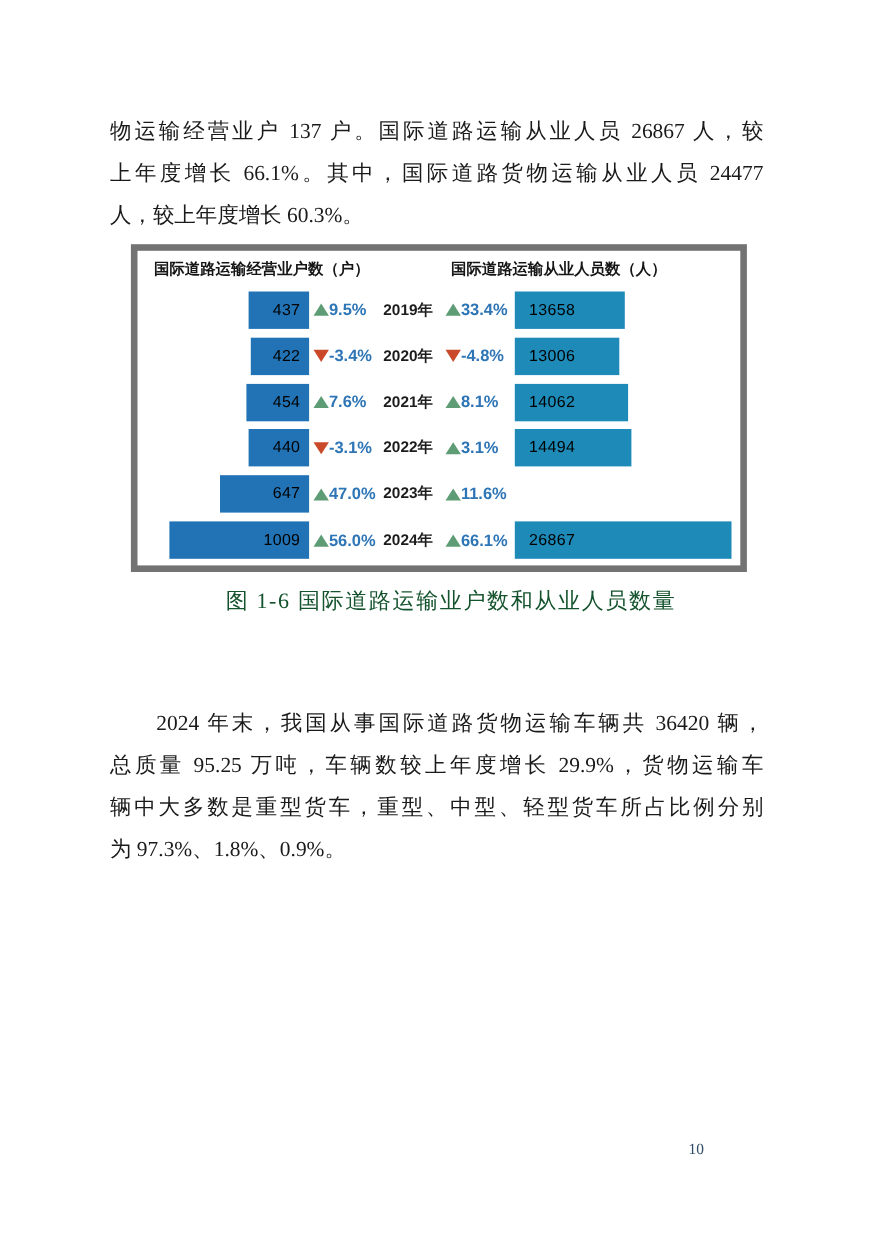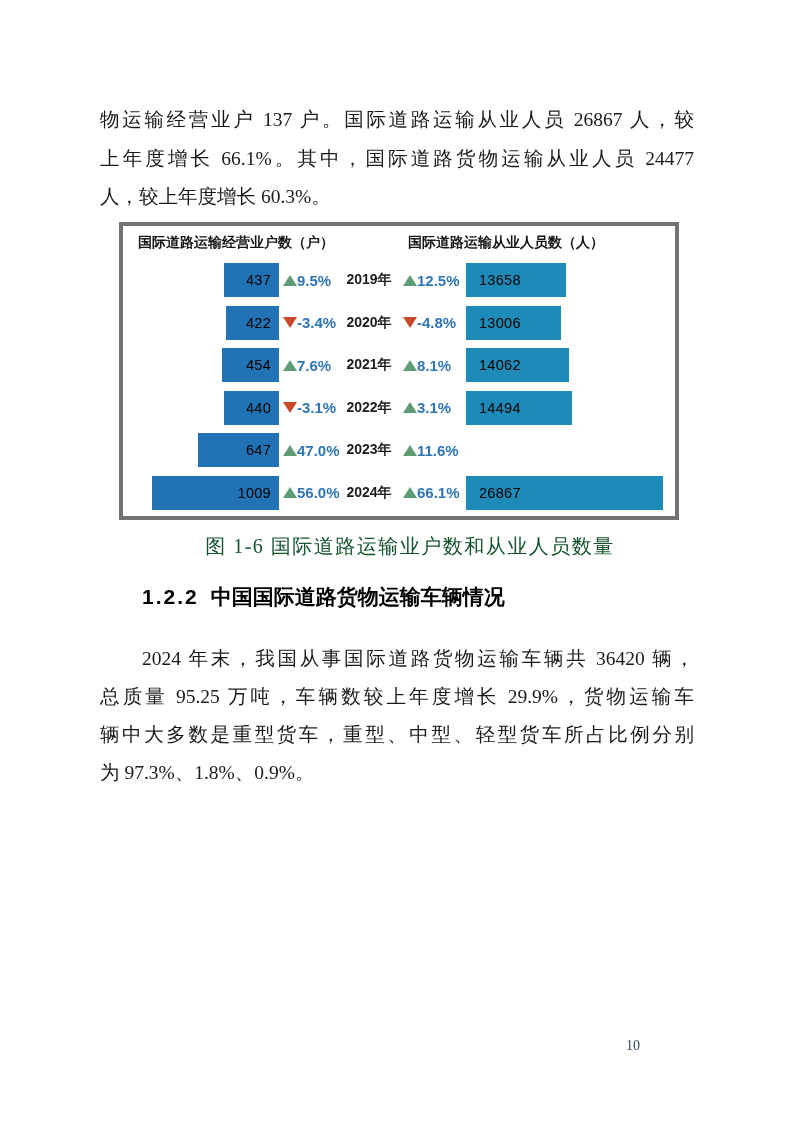--- a/index.html
+++ b/index.html
@@ -18,21 +18,21 @@
   .pline{display:block;}
   .jline{text-align:justify;text-align-last:justify;}
   .lline{text-align:left;}
   .indent{text-indent:42px;}
   .p1{top:101px;}
   .p2{top:640px;line-height:38px;}
 
   
   .chart{
     position:absolute;left:119px;top:222px;width:560px;height:298px;
-    box-sizing:border-box;border:4px solid #737373;background:#fff;
+    box-sizing:border-box;border:6px solid #737373;background:#fff;
     font-family:"Liberation Sans","DejaVu Sans",sans-serif;
     display:flex;flex-direction:column;margin:0;
   }
   .chart-header{position:relative;height:33px;flex:0 0 auto;}
   .ctitle{position:absolute;top:8px;font-size:14px;font-weight:700;color:#161616;white-space:nowrap;}
   .ctitle.left{left:15px;}
   .ctitle.right{left:285px;}
   .rows{flex:1 1 auto;display:flex;flex-direction:column;padding-bottom:2px;}
   .crow{flex:1 1 0;display:flex;align-items:center;}
   .lbar-area{width:156px;display:flex;justify-content:flex-end;}
@@ -82,21 +82,21 @@
               <span class="bval">437</span>
             </div>
           </div>
           <div class="lind">
             <span class="tri up"></span>
             <span class="pct">9.5%</span>
           </div>
           <div class="year">2019年</div>
           <div class="rind">
             <span class="tri up"></span>
-            <span class="pct">12.5%</span>
+            <span class="pct">33.4%</span>
           </div>
           <div class="rbar-area">
             <div class="bar rbar" style="width: 100px;">
               <span class="bval">13658</span>
             </div>
           </div>
         </div>
         <div class="crow">
           <div class="lbar-area">
             <div class="bar lbar" style="width: 53px;">
@@ -195,23 +195,20 @@
             <div class="bar rbar" style="width: 197px;">
               <span class="bval">26867</span>
             </div>
           </div>
         </div>
       </div>
   </figure>
 
   <div class="caption">图 1-6 国际道路运输业户数和从业人员数量</div>
 
-  <h3 class="heading">
-    <span class="sec-num">1.2.2</span><span>中国国际道路货物运输车辆情况</span>
-  </h3>
 
   <p class="para p2">
     <span class="pline jline indent">2024 年末，我国从事国际道路货物运输车辆共 36420 辆，</span>
     <span class="pline jline">总质量 95.25 万吨，车辆数较上年度增长 29.9%，货物运输车</span>
     <span class="pline jline">辆中大多数是重型货车，重型、中型、轻型货车所占比例分别</span>
     <span class="pline lline">为 97.3%、1.8%、0.9%。</span>
   </p>
 
   <div class="pageno">10</div>
 

